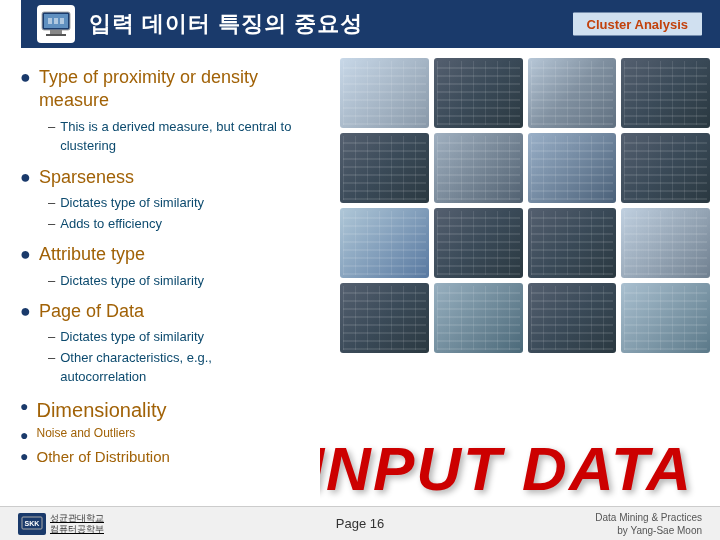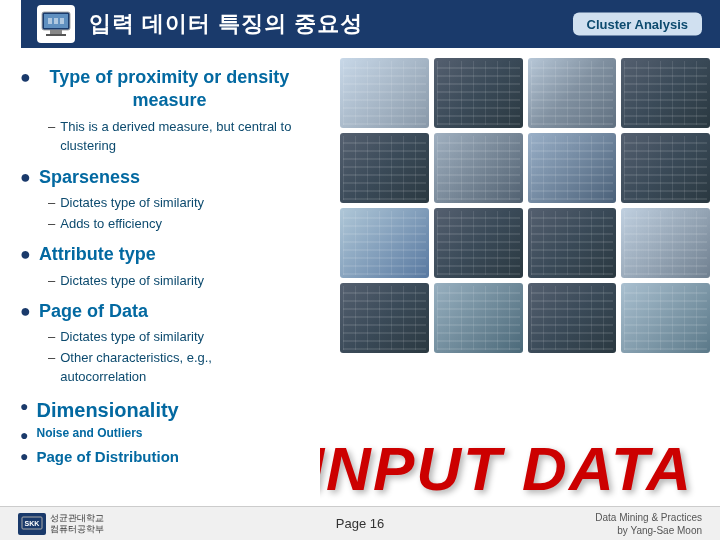--- a/index.html
+++ b/index.html
@@ -39,25 +39,25 @@
       font-size: 22px;
       font-weight: bold;
       letter-spacing: 1px;
     }
     #header-badge {
       position: absolute;
       right: 18px;
       top: 50%;
       transform: translateY(-50%);
       background: #d0e0f0;
-      color: #0c4a6e;
+      color: #c2410c;
       font-size: 13px;
       font-weight: bold;
       padding: 4px 14px;
-      border-radius: 6px;
+      border-radius: 1px;
     }
 
     
     #main {
       display: flex;
       height: 492px;
       position: relative;
     }
 
     
@@ -80,24 +80,23 @@
     .bullet-dot {
       color: #1a3a6b;
       font-size: 18px;
       margin-right: 8px;
       line-height: 1.3;
       flex-shrink: 0;
     }
 
     .bullet-text-large {
       font-size: 18px;
-      font-weight: bold;
-      color: #0369a1;
+      font-weight: normal;
+      color: #a16207;
       line-height: 1.3;
-      text-align: center;
     }
 
     .sub-bullets {
       margin-left: 28px;
       margin-top: 2px;
       margin-bottom: 4px;
     }
 
     .sub-bullet {
       display: flex;
@@ -223,20 +222,21 @@
     #footer-left {
       display: flex;
       align-items: center;
       gap: 8px;
     }
 
     .footer-logo-box {
       display: flex;
       align-items: center;
       gap: 4px;
+      text-decoration: underline;
     }
 
     .footer-logo-icon {
       width: 28px;
       height: 22px;
       background: #1a3a6b;
       border-radius: 2px;
       display: flex;
       align-items: center;
       justify-content: center;
@@ -350,21 +350,21 @@
       <div class="bottom-bullet-item">
         <span class="bullet-dot" style="font-size:14px;">●</span>
         <span class="bullet-text-large" style="font-size:20px;">Dimensionality</span>
       </div>
       <div class="bottom-bullet-item">
         <span class="bullet-dot" style="font-size:14px;">●</span>
         <span class="bullet-text-large" style="font-size:12px;">Noise and Outliers</span>
       </div>
       <div class="bottom-bullet-item">
         <span class="bullet-dot" style="font-size:14px;">●</span>
-        <span class="bullet-text-large" style="font-size:15px;">Page of Distribution</span>
+        <span class="bullet-text-large" style="font-size:15px;">Other of Distribution</span>
       </div>
     </div>
 
   </div>
 
   <div id="right-panel">
     <div class="img-grid">
 
       <div class="img-row">
         <div class="img-cell" style="background:linear-gradient(135deg,#c8d8e8,#8898a8);"></div>

